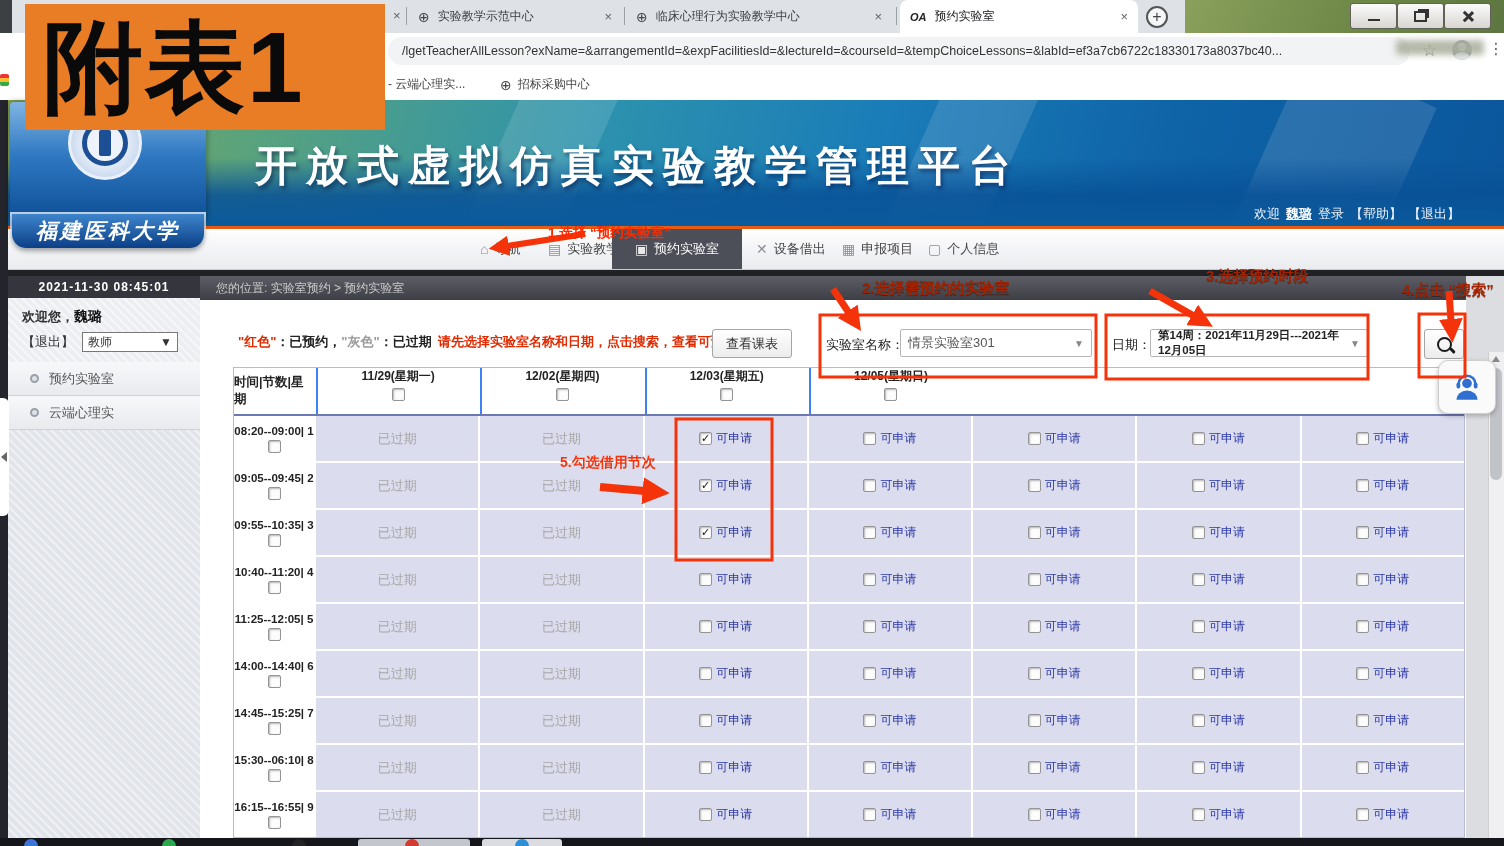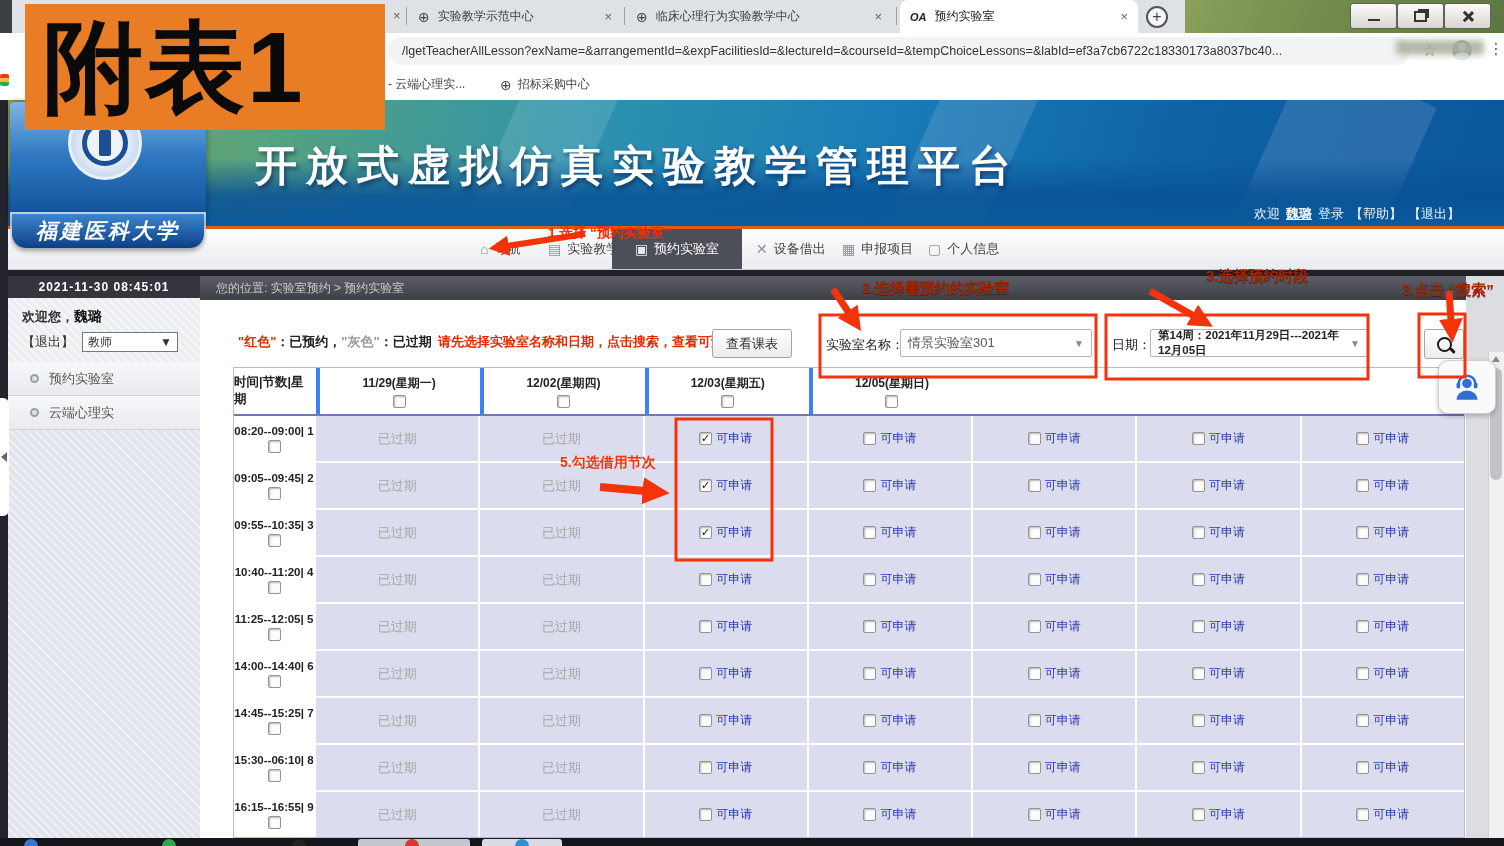--- a/index.html
+++ b/index.html
@@ -132,22 +132,22 @@
   .sel-date{left:1150px;top:329px;width:218px;height:28px;font-size:11.5px;color:#222;font-weight:bold;}
   .sel-arrow{color:#888;font-size:10px;}
   .btn-search{left:1424px;top:329px;width:38px;height:28px;}
   .mag{position:relative;width:11px;height:11px;border:2px solid #1a1a1a;border-radius:50%;display:inline-block;}
   .mag::after{content:"";position:absolute;width:7px;height:2.5px;background:#1a1a1a;transform:rotate(45deg);right:-6px;bottom:-2px;border-radius:2px;}
 
   
   .lab-table{left:233px;top:367px;width:1232px;height:471px;overflow:hidden;border:1px solid #b7b9d6;
       box-sizing:border-box;background:#fff;}
   .t-head{display:grid;grid-template-columns:80px repeat(7,1fr);column-gap:2px;background:#fff;}
-  .th{height:46px;display:flex;flex-direction:column;align-items:center;justify-content:center;gap:3px;
-      border-left:4px solid #3b82f6;}
+  .th{height:46px;display:flex;flex-direction:column;align-items:center;gap:3px;
+      border-left:2px solid #3b82f6;}
   .th:first-child{border-left:none;}
   .thl{font-size:12px;font-weight:bold;color:#222;white-space:nowrap;}
   .corner-th{font-size:12.5px;font-weight:bold;color:#222;display:flex;align-items:center;justify-content:center;}
   .t-sep{height:2px;background:#6d79b4;}
   .t-body{display:grid;grid-template-columns:80px repeat(7,1fr);grid-auto-rows:45px;gap:2px;background:#fff;}
   .tcell{display:flex;align-items:center;justify-content:center;}
   .tcell.day{background:#dbdcee;gap:4px;}
   .tcell.time{background:#fff;flex-direction:column;gap:3px;}
   .tl{font-size:11.5px;font-weight:bold;color:#222;white-space:nowrap;}
   .expired{font-size:13px;color:#a8a8a8;}
@@ -640,21 +640,21 @@
   <rect x="676" y="419" width="96" height="141" fill="none" stroke="#f5330a" stroke-width="3"></rect>
   <line x1="585" y1="234" x2="507" y2="246" stroke="#f5330a" stroke-width="6" marker-end="url(#ah)"></line>
   <line x1="833" y1="289" x2="849" y2="313" stroke="#f5330a" stroke-width="7" marker-end="url(#ah)"></line>
   <line x1="1150" y1="291" x2="1194" y2="316" stroke="#f5330a" stroke-width="7" marker-end="url(#ah)"></line>
   <line x1="1449" y1="291" x2="1451" y2="321" stroke="#f5330a" stroke-width="7" marker-end="url(#ah)"></line>
   <line x1="600" y1="487" x2="645" y2="491" stroke="#f5330a" stroke-width="8" marker-end="url(#ah)"></line>
 </svg>
 <div class="abs ann an1">1.选择 “预约实验室”</div>
 <div class="abs ann an2">2.选择需预约的实验室</div>
 <div class="abs ann an3">3.选择预约时段</div>
-<div class="abs ann an4">3.点击 “搜索”</div>
+<div class="abs ann an4">4.点击 “搜索”</div>
 <div class="abs ann an5">5.勾选借用节次</div>
 
 <div class="abs overlay-label">
   <span>附表1</span>
 </div>
 
 <div class="abs help-float">
   <svg width="34" height="34" viewBox="0 0 24 24">
     <circle cx="12" cy="9.5" r="3.4" fill="#2f6fd0"></circle>
     <path d="M4.5,21 a7.5,6.5 0 0 1 15,0 z" fill="#2f6fd0"></path>

